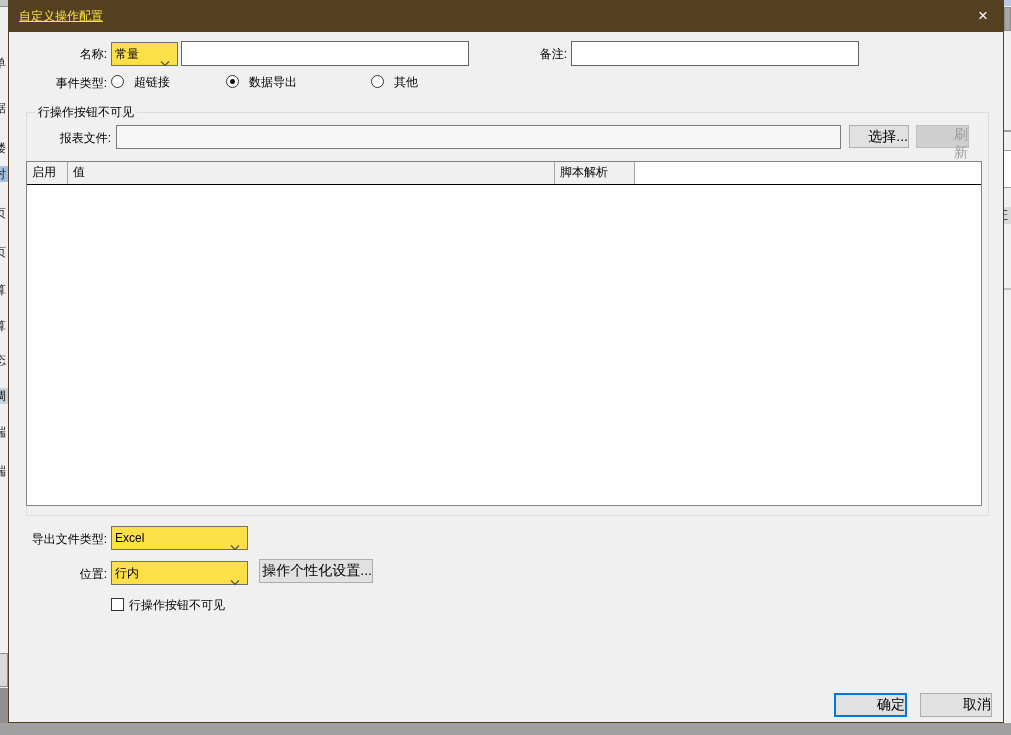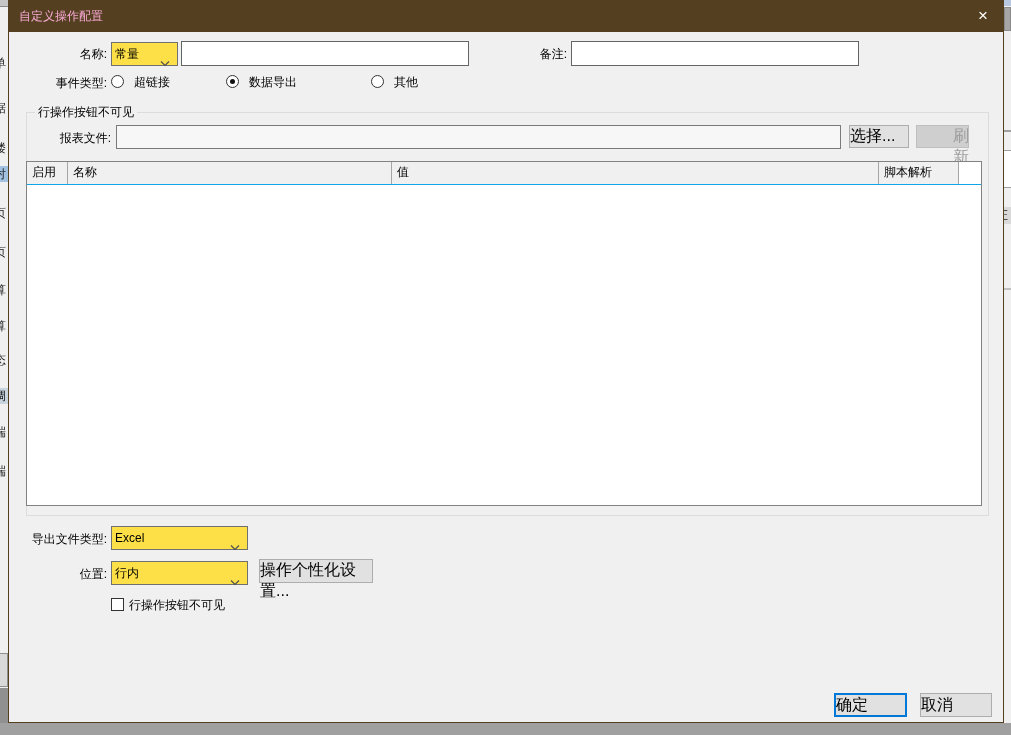--- a/index.html
+++ b/index.html
@@ -20,44 +20,44 @@
   .rs-line1 { position: absolute; left: 0; top: 130px; width: 7px; height: 2px; background: #a0a0a0; }
   .rs-box { position: absolute; left: 0; top: 150px; width: 7px; height: 38px; background: #ffffff; border-top: 1px solid #a0a0a0; border-bottom: 1px solid #a0a0a0; }
   .rs-char { position: absolute; left: -8px; top: 207px; width: 15px; height: 17px; background: #d9d9d9; font-size: 12px; line-height: 17px; color: #222; }
   .rs-line2 { position: absolute; left: 0; top: 288px; width: 7px; height: 2px; background: #c0c0c0; }
 
   .bottom-strip { position: absolute; left: 0; top: 723px; width: 1011px; height: 12px; background: #a0a0a0; z-index: 3; }
 
   
   .dialog { position: absolute; left: 8px; top: 0; width: 996px; height: 723px; background: #f0f0f0; border: 1px solid #544020; z-index: 2; }
   .titlebar { position: absolute; left: 0; top: 0; width: 100%; height: 31px; background: #544020; }
-  .titlebar .title { position: absolute; left: 10px; top: 0; line-height: 31px; color: #f9a8d4; font-size: 12px; }
+  .titlebar .title { position: absolute; left: 10px; top: 0; line-height: 31px; color: #fde047; font-size: 12px; text-decoration: underline; }
   .titlebar .close { position: absolute; right: 8px; top: 0; width: 24px; height: 31px; line-height: 29px; text-align: center; color: #ffffff; font-size: 17px; cursor: default; }
 
   .lbl { position: absolute; height: 16px; line-height: 16px; text-align: right; white-space: nowrap; }
 
   .txt-input { position: absolute; background: #ffffff; border: 1px solid #646464; font-family: inherit; font-size: 12px; padding: 0 5px; }
   .txt-readonly { position: absolute; background: #f7f7f7; border: 1px solid #7a7a7a; padding: 0 5px; }
 
   .combo { position: absolute; background: #fde047; border: 1px solid #707070; padding-left: 3px; line-height: 22px; font-size: 12px; }
   .combo .chev { position: absolute; right: 7px; top: 9px; }
 
   .radio-option { position: absolute; height: 16px; }
   .radio { position: absolute; left: 0; top: 1px; width: 13px; height: 13px; border: 1px solid #333; border-radius: 50%; background: #fff; }
   .radio.checked::after { content: ''; position: absolute; left: 3px; top: 3px; width: 5px; height: 5px; border-radius: 50%; background: #111; }
   .radio-option .rlabel { position: absolute; left: 23px; top: 0; line-height: 16px; white-space: nowrap; }
 
   .groupbox { position: absolute; left: 17px; top: 111px; width: 963px; height: 404px; border: 1px solid #dcdcdc; }
   .groupbox-title { position: absolute; left: 8px; top: -8px; background: #f0f0f0; padding: 0 3px; line-height: 15px; }
 
-  .btn { position: absolute; background: #e1e1e1; border: 1px solid #adadad; font-family: inherit; font-size: 16px; text-align: left; }
+  .btn { position: absolute; background: #e1e1e1; border: 1px solid #adadad; font-family: inherit; font-size: 14px; text-align: right; }
   .btn.disabled { background: #cfcfcf; border-color: #bfbfbf; color: #9d9d9d; }
   .btn.focused { border: 2px solid #0078d7; }
 
-  .ptable { position: absolute; left: 17px; top: 160px; width: 956px; height: 345px; background: #0ea5e9; border: 1px solid #828282; }
+  .ptable { position: absolute; left: 17px; top: 160px; width: 956px; height: 345px; background: #000000; border: 1px solid #828282; }
   .thead { position: absolute; left: 0; top: 0; width: 100%; height: 22px; background: #f0f0f0; border-bottom: 1px solid #505050; display: flex; }
   .th { height: 22px; line-height: 21px; padding-left: 5px; border-right: 1px solid #a6a6a6; background: #f0f0f0; white-space: nowrap; overflow: hidden; }
   .th.filler { border-right: none; flex: 1; background: #ffffff; border-bottom: 0; }
   .tbody { position: absolute; left: 0; top: 23px; right: 0; bottom: 0; background: #ffffff; }
 
   .checkbox-option { position: absolute; height: 16px; }
   .checkbox { position: absolute; left: 0; top: 1px; width: 13px; height: 13px; border: 1px solid #333; background: #fff; }
   .checkbox-option .clabel { position: absolute; left: 18px; top: 0; line-height: 16px; white-space: nowrap; }
 </style>
 </head>
@@ -133,21 +133,20 @@
     </div>
 
     <span class="lbl" style="left:38px; top:129px; width:64px;">报表文件:</span>
     <div class="txt-readonly" style="left:107px; top:124px; width:725px; height:24px; line-height:22px;"></div>
     <button class="btn" style="left:840px; top:124px; width:60px; height:23px;">选择...</button>
     <button class="btn disabled" style="left:907px; top:124px; width:53px; height:23px;padding-left:36px;">刷新</button>
 
     <div class="ptable">
       <div class="thead">
         <div class="th" style="width:41px;">启用</div>
-        <div class="th" style="width:324px;">名称</div>
         <div class="th" style="width:487px;">值</div>
         <div class="th" style="width:80px;">脚本解析</div>
         <div class="th filler"></div>
       </div>
       <div class="tbody"></div>
     </div>
 
     <span class="lbl" style="left:2px; top:530px; width:96px;">导出文件类型:</span>
     <div class="combo" style="left:102px; top:525px; width:137px; height:24px;">
       <span>Excel</span>

